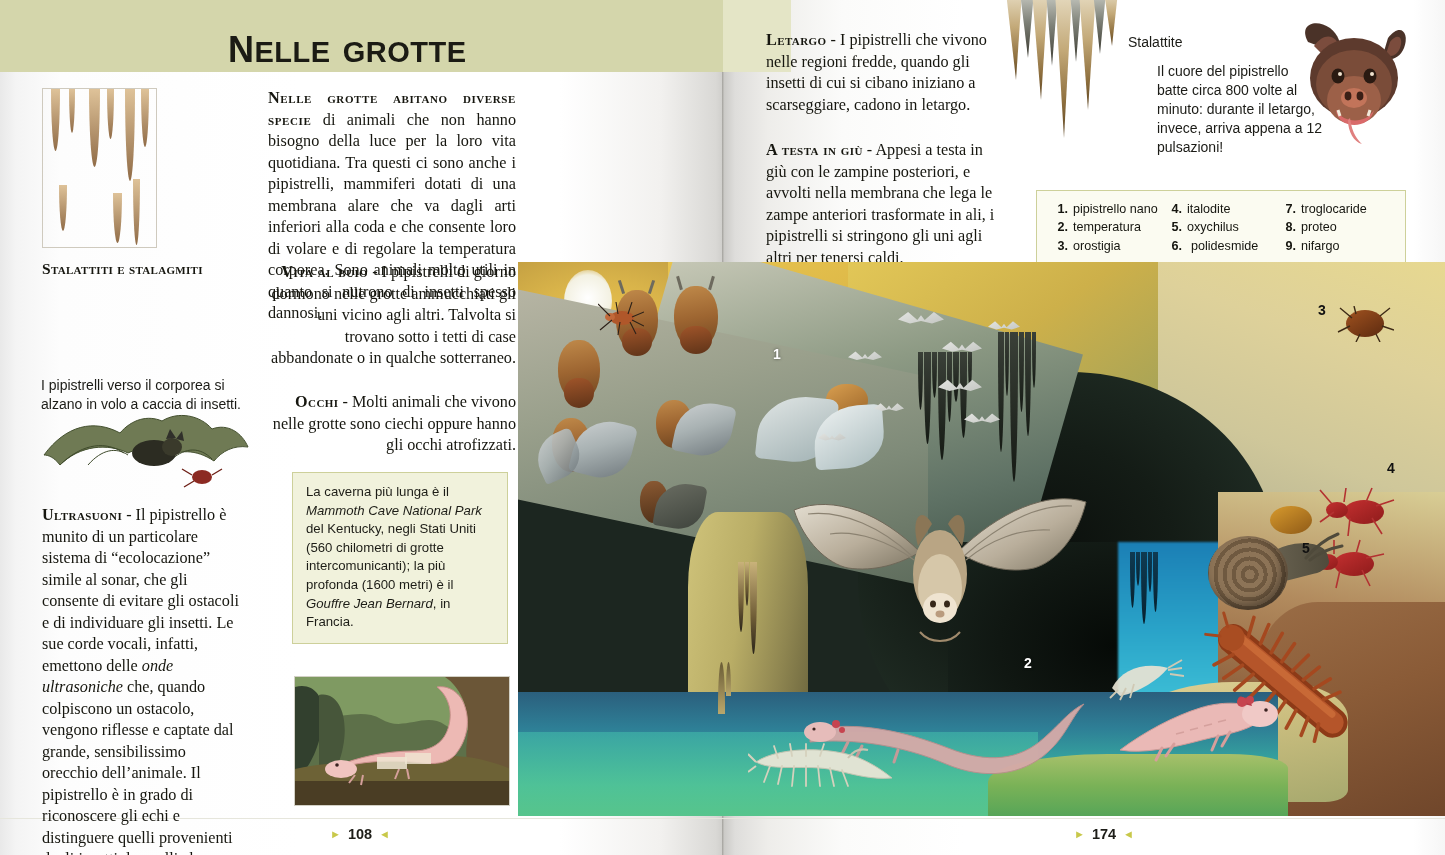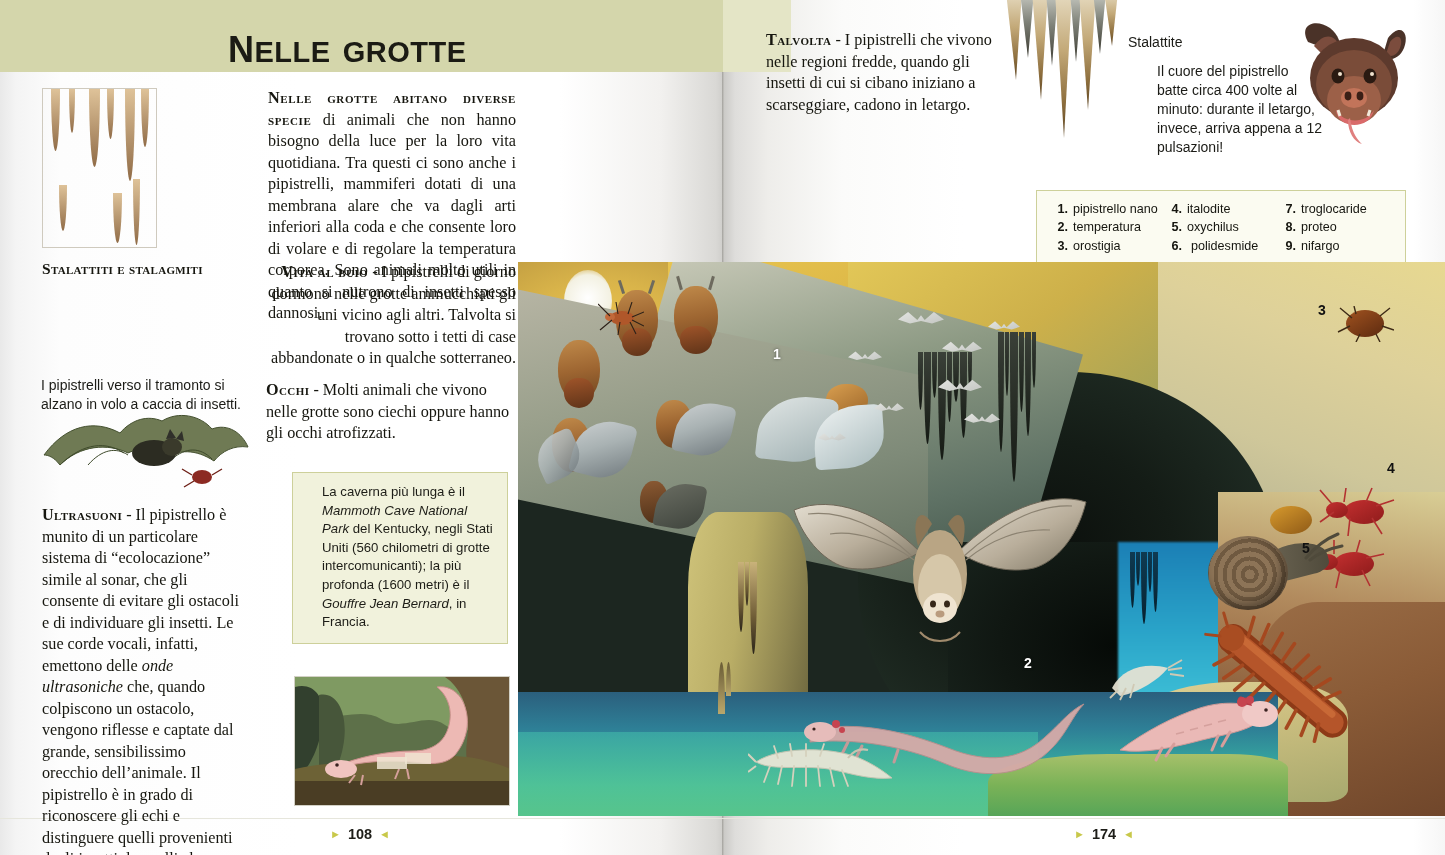--- a/index.html
+++ b/index.html
@@ -111,28 +111,28 @@
   
   .col2-body {
     position: absolute; left: 268px; top: 88px; width: 248px;
     text-align: justify;
   }
   .block-vita {
     position: absolute; left: 266px; top: 262px; width: 250px;
     text-align: right;
   }
   .block-occhi {
-    position: absolute; left: 266px; top: 380px; width: 250px;
-    text-align: left;
+    position: absolute; left: 266px; top: 392px; width: 250px;
+    text-align: right;
   }
   .fact-box {
     position: absolute; left: 292px; top: 472px; width: 216px;
     background: #f1f2dc;
     border: 1px solid #cdd09a;
-    padding: 10px 11px 11px 29px;
+    padding: 10px 11px 11px 13px;
   }
   .fact-box .t {
     font-family: "Liberation Sans", sans-serif;
     font-size: 13.2px; line-height: 18.6px; color: #1d1d17;
   }
   .cap-proteo { position: absolute; left: 292px; top: 620px; width: 200px; }
   .proteo-art {
     position: absolute; left: 294px; top: 676px; width: 216px; height: 130px;
     border: 1px solid #d3d1c6;
     overflow: hidden;
@@ -380,21 +380,21 @@
     <i style="left:98px; top:0;  width:8px;  height:58px;"></i>
     <i style="left:16px; top:96px; width:8px; height:46px;"></i>
     <i style="left:70px; top:104px; width:9px; height:50px;"></i>
     <i style="left:90px; top:90px; width:7px; height:66px;"></i>
   </div>
 
   <div class="sidecap block-stalattiti serif-body">
     <span class="small-caps-head hd">Stalattiti e stalagmiti</span><br>
   </div>
 
-  <div class="cap-tramonto sans-cap">I pipistrelli verso il tramonto si alzano in volo a caccia di insetti.</div>
+  <div class="cap-tramonto sans-cap">I pipistrelli verso il corporea si alzano in volo a caccia di insetti.</div>
 
   <div class="bat-art">
     <svg width="220" height="98" viewBox="0 0 220 98">
       <path d="M8,50 C30,20 58,14 84,28 C96,14 112,10 126,16 C142,6 164,10 176,24 C192,18 206,28 212,42
                C198,40 186,46 178,56 C160,44 142,44 128,54 C118,44 104,42 92,48 C72,38 44,40 24,60
                C18,52 12,50 8,50 Z" fill="#6f7a54" stroke="#44502f" stroke-width="1"></path>
       <path d="M26,58 C48,38 70,36 88,48" fill="none" stroke="#3e4a2b" stroke-width="1"></path>
       <path d="M52,60 C66,44 80,42 92,50" fill="none" stroke="#3e4a2b" stroke-width="1"></path>
       <path d="M136,54 C150,42 164,42 176,54" fill="none" stroke="#3e4a2b" stroke-width="1"></path>
       <ellipse cx="118" cy="48" rx="22" ry="13" fill="#2c2c22"></ellipse>
@@ -443,23 +443,26 @@
                C92,74 62,80 40,90 Z" fill="#edb9b4" stroke="#c98f8b" stroke-width="1"></path>
       <ellipse cx="46" cy="92" rx="16" ry="9" fill="#f0c4bf"></ellipse>
       <circle cx="42" cy="88" r="1.8" fill="#3a2220"></circle>
       <path d="M60,98 L54,106 M68,98 L66,108 M104,92 L100,102 M112,92 L114,102" stroke="#d49f9a" stroke-width="2" fill="none"></path>
       <rect x="82" y="80" width="30" height="12" fill="#efe6d2" opacity=".85"></rect>
       <rect x="110" y="76" width="26" height="11" fill="#efe6d2" opacity=".8"></rect>
     </svg>
   </div>
 
   <div class="block-letargo serif-body">
-    <span class="small-caps-head">Talvolta</span><span> - </span><span>I pipistrelli che vivono nelle regioni fredde, quando gli insetti di cui si cibano iniziano a scarseggiare, cadono in letargo.</span>
-  </div>
-
+    <span class="small-caps-head">Letargo</span><span> - </span><span>I pipistrelli che vivono nelle regioni fredde, quando gli insetti di cui si cibano iniziano a scarseggiare, cadono in letargo.</span>
+  </div>
+
+  <div class="block-testa serif-body">
+    <span class="small-caps-head">A testa in giù</span><span> - </span><span>Appesi a testa in giù con le zampine posteriori, e avvolti nella membrana che lega le zampe anteriori trasformate in ali, i pipistrelli si stringono gli uni agli altri per tenersi caldi.</span>
+  </div>
 
   <div class="stalattite-art">
     <svg width="120" height="155" viewBox="0 0 120 155">
       <defs>
         <linearGradient id="stg" x1="0" y1="0" x2="0" y2="1">
           <stop offset="0%" stop-color="#e7dcc2"></stop>
           <stop offset="40%" stop-color="#c3a978"></stop>
           <stop offset="75%" stop-color="#8e6f3e"></stop>
           <stop offset="100%" stop-color="#5c4422"></stop>
         </linearGradient>
@@ -474,21 +477,21 @@
       <path d="M32,0 L48,0 L41,108 Z" fill="url(#stg)"></path>
       <path d="M46,0 L58,0 L52,74 Z" fill="url(#stgd)"></path>
       <path d="M55,0 L72,0 L64,146 Z" fill="url(#stg)"></path>
       <path d="M70,0 L82,0 L76,70 Z" fill="url(#stgd)"></path>
       <path d="M79,0 L96,0 L88,118 Z" fill="url(#stg)"></path>
       <path d="M93,0 L106,0 L100,62 Z" fill="url(#stgd)"></path>
       <path d="M104,0 L118,0 L112,54 Z" fill="url(#stg)"></path>
     </svg>
   </div>
   <div class="cap-stalattite sans-cap">Stalattite</div>
-  <div class="cap-cuore sans-cap">Il cuore del pipistrello batte circa 400 volte al minuto: durante il letargo, invece, arriva appena a 12 pulsazioni!</div>
+  <div class="cap-cuore sans-cap">Il cuore del pipistrello batte circa 800 volte al minuto: durante il letargo, invece, arriva appena a 12 pulsazioni!</div>
 
   <div class="bat-head-art">
     <svg width="120" height="130" viewBox="0 0 120 130">
       <path d="M16,24 C6,6 24,0 38,10 C46,16 50,26 48,36 Z" fill="#4a3228"></path>
       <path d="M96,20 C108,4 118,14 112,30 C108,40 98,44 90,40 Z" fill="#4a3228"></path>
       <path d="M22,28 C32,14 44,16 48,30 C50,38 44,44 36,42 Z" fill="#7b4c3d"></path>
       <path d="M98,24 C106,14 112,20 108,30 C105,38 98,40 94,36 Z" fill="#7b4c3d"></path>
       <ellipse cx="62" cy="60" rx="44" ry="40" fill="#5d3a2d"></ellipse>
       <ellipse cx="62" cy="66" rx="38" ry="34" fill="#7a4c39"></ellipse>
       <ellipse cx="62" cy="82" rx="27" ry="24" fill="#9c6048"></ellipse>

